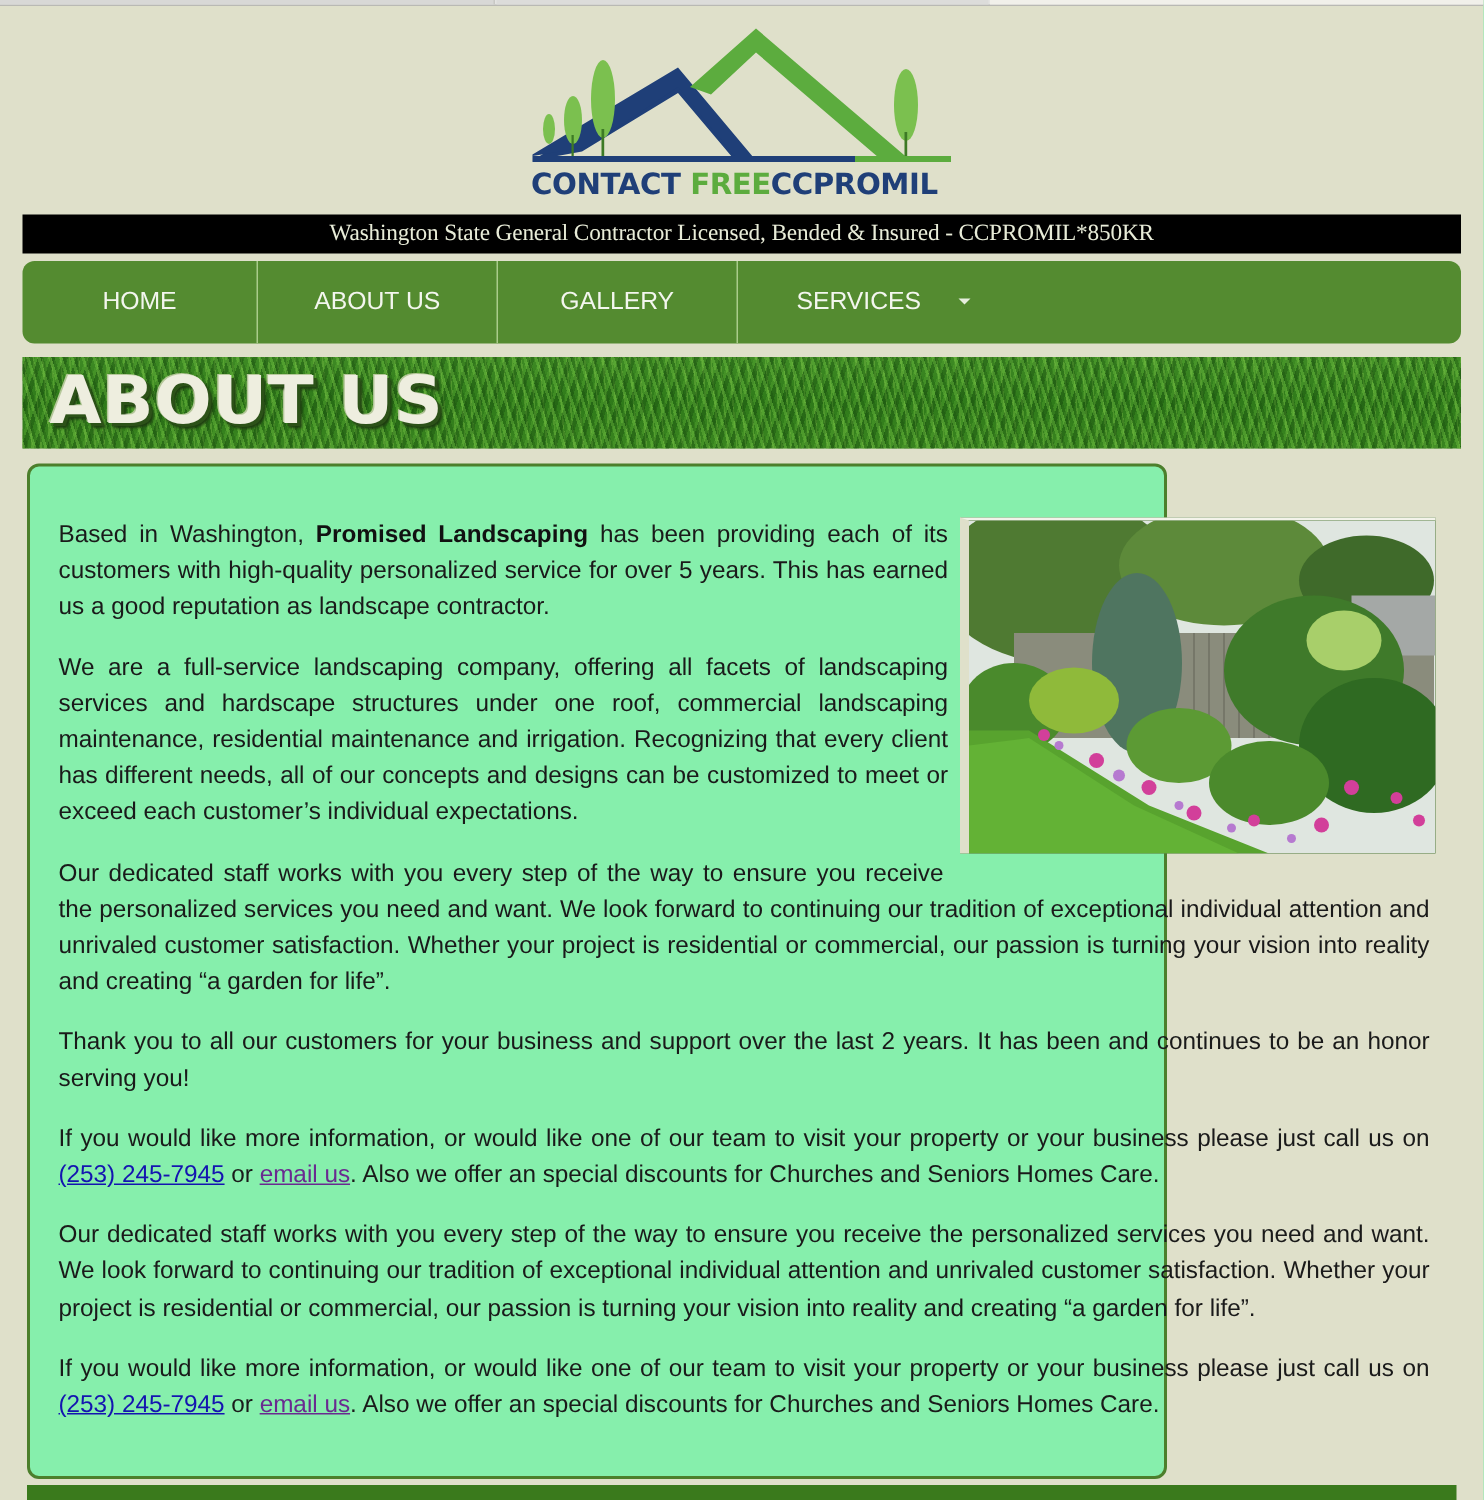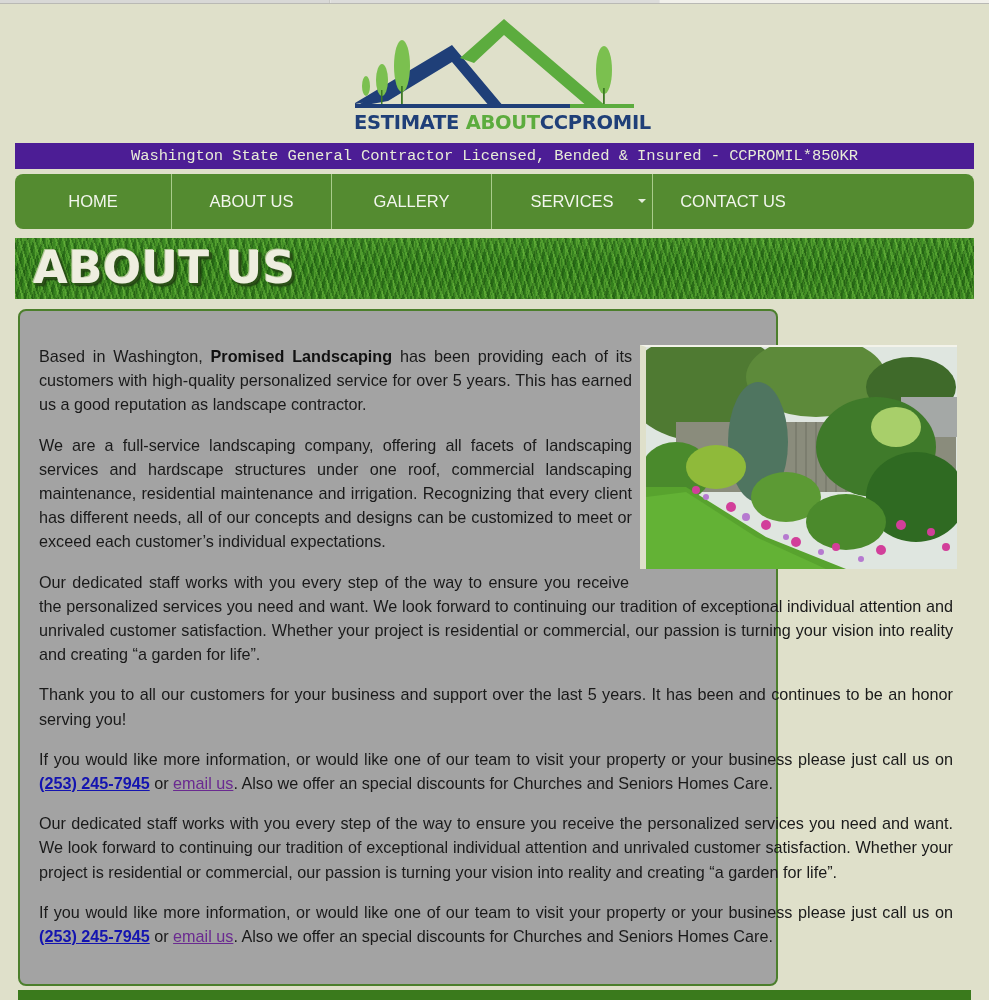--- a/index.html
+++ b/index.html
@@ -25,22 +25,22 @@
   .logo-text {
     position: absolute; left: 2px; top: 93px; width: 284px;
     font-family: "DejaVu Sans", sans-serif; font-weight: bold; font-size: 19.5px;
     letter-spacing: -0.3px; white-space: nowrap; color: #1f3f78;
   }
   .logo-text .land { color: #5cac3e; }
 
   
   .license-bar {
     position: absolute; left: 15px; top: 143px; width: 959px; height: 26px;
-    background: #4c1d95; color: #e8ecd8;
-    font-family: Liberation Mono, monospace; font-size: 15.5px;
+    background: #000000; color: #e8ecd8;
+    font-family: Liberation Serif, serif; font-size: 15.5px;
     text-align: center; line-height: 26px; letter-spacing: -0.1px;
   }
 
   
   .nav {
     position: absolute; left: 15px; top: 174px; width: 959px; height: 55px;
     background: #548b30; border-radius: 8px; display: flex; overflow: hidden;
   }
   .nav-item {
     flex: 0 0 auto; height: 55px; display: flex; align-items: center; justify-content: center;
@@ -69,35 +69,35 @@
     position: absolute; left: 18px; top: 4px;
     font-family: "DejaVu Sans", sans-serif; font-weight: bold; font-size: 44px;
     color: #eeeedf; letter-spacing: 0.5px;
     text-shadow: 2px 2px 0 #2c5218, 3px 3px 2px #1d3a10, -1px -1px 0 #b5c89a;
     transform: scaleX(1.02); transform-origin: left;
   }
 
   
   .content {
     position: absolute; left: 18px; top: 309px; width: 760px; height: 677px;
-    background: #a3a3a3; border: 2px solid #4c7f2c; border-radius: 8px;
+    background: #86efac; border: 2px solid #4c7f2c; border-radius: 8px;
   }
   .content-inner {
     position: absolute; left: 19px; top: 33px; width: 914px;
     font-size: 16.2px; line-height: 24.2px; color: #1a1a1a; text-align: justify;
   }
   .content-inner p { margin-bottom: 16px; }
   .content-inner b { font-weight: bold; color: #111; }
   .photo {
     float: right; width: 317px; height: 224px; margin: 1px -4px 10px 8px;
     border-left: 6px solid #dfe0ca; border-top: 2px solid #f3f3ea; padding: 0;
     position: relative; overflow: hidden; background: #3d6a2a;
   }
   .photo svg { display: block; }
-  a.phone { color: #1414b0; font-weight: bold; text-decoration: underline; }
+  a.phone { color: #1414b0; font-weight: normal; text-decoration: underline; }
   a.email { color: #6a2a90; }
 
   
   .footer-bar {
     position: absolute; left: 18px; top: 990px; width: 953px; height: 10px;
     background: #3a7a1c;
   }
 </style>
 </head>
 <body>
@@ -125,41 +125,38 @@
       <ellipse cx="14" cy="68" rx="4" ry="10"></ellipse>
     </g>
     <rect x="29" y="72" width="1.5" height="14" fill="#3d7a25"></rect>
     <rect x="49" y="68" width="1.8" height="18" fill="#3d7a25"></rect>
 
     <g fill="#7bc04f">
       <ellipse cx="252" cy="52" rx="8" ry="24"></ellipse>
     </g>
     <rect x="251" y="70" width="1.8" height="16" fill="#3d7a25"></rect>
   </svg>
-  <div class="logo-text"><span>ESTIMATE </span><span class="land">ABOUT</span><span>CCPROMIL</span></div>
+  <div class="logo-text"><span>CONTACT </span><span class="land">FREE</span><span>CCPROMIL</span></div>
 </div>
 
 <div class="license-bar">Washington State General Contractor Licensed, Bended &amp; Insured - CCPROMIL*850KR</div>
 
 <nav class="nav">
   <div class="nav-item" style="width:157px">
     <span>HOME</span>
   </div>
   <div class="nav-item" style="width:160px">
     <span>ABOUT US</span>
   </div>
   <div class="nav-item" style="width:160px">
     <span>GALLERY</span>
   </div>
   <div class="nav-item" style="width:161px">
     <span>SERVICES</span>
     <span class="caret"></span>
-  </div>
-  <div class="nav-item" style="width:160px">
-    <span>CONTACT US</span>
   </div>
 </nav>
 
 <div class="banner">
   <div class="banner-title">ABOUT US</div>
 </div>
 
 <div class="content">
   <div class="content-inner">
     <div class="photo">
@@ -210,20 +207,20 @@
             <circle cx="100" cy="170" r="4"></circle>
             <circle cx="140" cy="190" r="3"></circle>
           <circle cx="175" cy="205" r="3"></circle>
             <circle cx="215" cy="212" r="3"></circle>
         </g>
       </svg>
     </div>
     <p><span>Based in Washington, </span><b>Promised Landscaping</b><span> has been providing each of its customers with high-quality personalized service for over 5 years. This has earned us a good reputation as landscape contractor.</span></p>
     <p>We are a full-service landscaping company, offering all facets of landscaping services and hardscape structures under one roof, commercial landscaping maintenance, residential maintenance and irrigation. Recognizing that every client has different needs, all of our concepts and designs can be customized to meet or exceed each customer’s individual expectations.</p>
     <p><span style="display:block; width:590px; text-align:justify; text-align-last:justify;">Our dedicated staff works with you every step of the way to ensure you receive</span><span>the personalized services you need and want. We look forward to continuing our tradition of exceptional individual attention and unrivaled customer satisfaction. Whether your project is residential or commercial, our passion is turning your vision into reality and creating “a garden for life”.</span></p>
-    <p>Thank you to all our customers for your business and support over the last 5 years. It has been and continues to be an honor serving you!</p>
+    <p>Thank you to all our customers for your business and support over the last 2 years. It has been and continues to be an honor serving you!</p>
     <p><span>If you would like more information, or would like one of our team to visit your property or your business please just call us on </span><a href="#" class="phone">(253) 245-7945</a><span> or </span><a href="#" class="email">email us</a><span>. Also we offer an special discounts for Churches and Seniors Homes Care.</span></p>
     <p>Our dedicated staff works with you every step of the way to ensure you receive the personalized services you need and want. We look forward to continuing our tradition of exceptional individual attention and unrivaled customer satisfaction. Whether your project is residential or commercial, our passion is turning your vision into reality and creating “a garden for life”.</p>
     <p><span>If you would like more information, or would like one of our team to visit your property or your business please just call us on </span><a href="#" class="phone">(253) 245-7945</a><span> or </span><a href="#" class="email">email us</a><span>. Also we offer an special discounts for Churches and Seniors Homes Care.</span></p>
   </div>
 </div>
 
 <div class="footer-bar"></div>
 
 </body></html>

